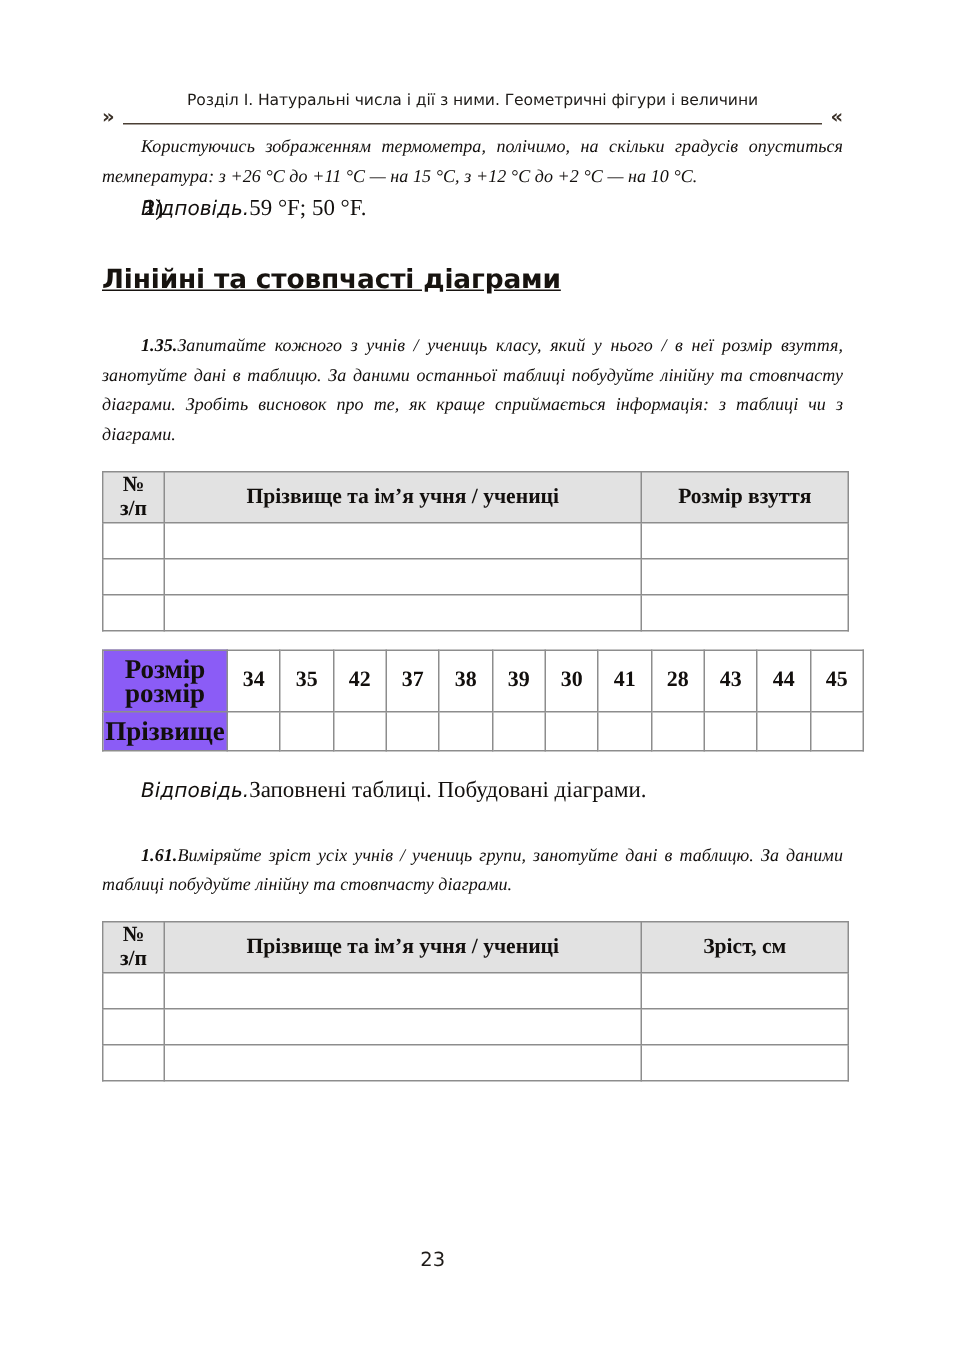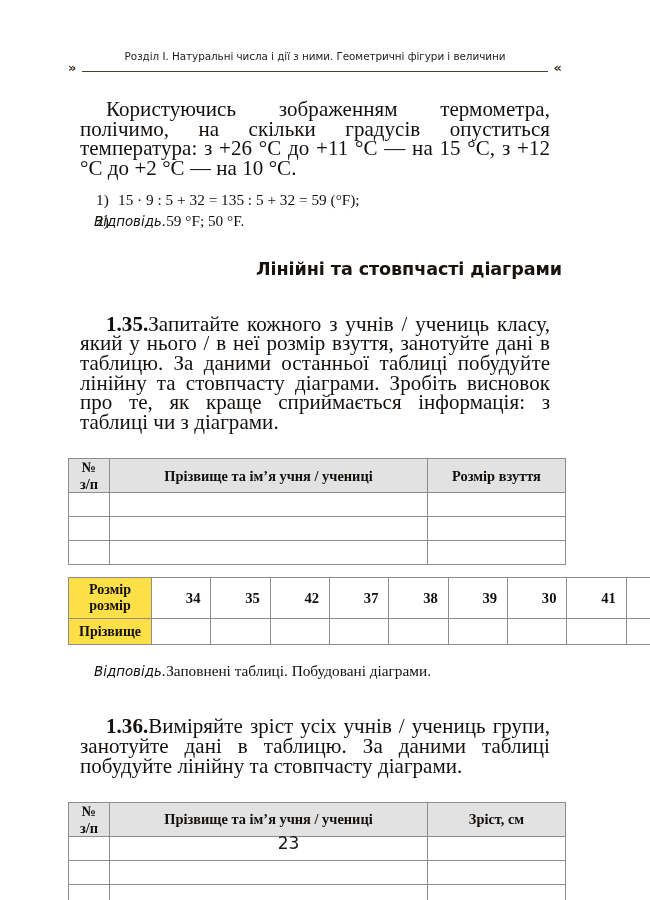--- a/index.html
+++ b/index.html
@@ -32,20 +32,21 @@
     width: 494px;
   }
   .runhead-text {
     font-family: "DejaVu Sans", "Liberation Sans", sans-serif;
     font-size: 10.4px;
     line-height: 13px;
     text-align: center;
     color: #1d1a17;
     letter-spacing: -0.05px;
     white-space: nowrap;
+    margin-top: 11px;
   }
   .runhead-rule {
     position: relative;
     margin-top: 3px;
     height: 10px;
   }
   .runhead-rule .line {
     position: absolute;
     left: 14px;
     right: 14px;
@@ -67,26 +68,27 @@
 
   
   .content {
     position: absolute;
     left: 68px;
     top: 88px;
     width: 494px;
   }
 
   p.body {
-    margin: 12px;
-    font-size: 21px;
+    margin: 0;
+    font-size: 12px;
     line-height: 19.6px;
     text-align: justify;
     text-align-last: left;
     letter-spacing: 0.05px;
+    font-style: italic;
   }
   p.indent { text-indent: 26px; }
 
   .sans-ital {
     font-family: "DejaVu Sans", "Liberation Sans", sans-serif;
     font-style: italic;
     font-size: 13.4px;
   }
   .bold { font-weight: bold; }
 
@@ -119,23 +121,24 @@
     display: inline-block;
     margin-left: 22px;
   }
 
   
   h2.section-title {
     margin: 0;
     font-family: "DejaVu Sans", "Liberation Sans", sans-serif;
     font-size: 17.6px;
     font-weight: bold;
-    text-align: right;
+    text-align: left;
     color: #17130f;
     letter-spacing: -0.1px;
+    text-decoration: underline;
   }
 
   
   table.grid {
     border-collapse: collapse;
     table-layout: fixed;
     width: 494px;
     font-size: 14px;
   }
   table.grid td, table.grid th {
@@ -156,43 +159,43 @@
   
   .col-no    { width: 40px; }
   .col-name  { width: 317px; }
   .col-value { width: 137px; }
   th.col-no  { font-size: 13.6px; line-height: 15px; }
 
   
   table.freq { width: 494px; }
   table.freq th.rowhead {
     width: 82px;
-    background: #fde047;
-    font-size: 14px;
+    background: #8b5cf6;
+    font-size: 18px;
     line-height: 16px;
   }
   table.freq td.size-cell,
   table.freq td.freq-cell {
     width: 34.33px;
     background: #ffffff;
     font-weight: bold;
     font-size: 14.6px;
   }
-  table.freq tr.sizes td { height: 40px; padding-left: 24px; }
+  table.freq tr.sizes td { height: 40px; }
   table.freq tr.freqs td { height: 25px; }
 
   
   .folio {
     position: absolute;
     left: 0;
     top: 833px;
     width: 577px;
     text-align: center;
     font-family: "DejaVu Sans", "Liberation Sans", sans-serif;
-    font-size: 17px;
+    font-size: 13px;
     color: #1d1a17;
   }
   .sp-12 { height: 12px; }
   .sp-14 { height: 14px; }
   .sp-16 { height: 16px; }
   .sp-24 { height: 24px; }
   .sp-28 { height: 28px; }
 </style>
 </head>
 <body>
@@ -209,21 +212,20 @@
   </div>
 
   <div class="content">
 
     <div>
       <p class="body indent">Користуючись зображенням термометра, полічимо, на скільки градусів опуститься температура: з +26 °С до +11 °С — на 15 °С, з +12 °С до +2 °С — на 10 °С.</p>
 
       <ul class="calc-list">
         <li>
           <span class="num">1)</span>
-          <span class="expr">15 · 9 : 5 + 32 = 135 : 5 + 32 = 59 (°F);</span>
         </li>
         <li>
           <span class="num">2)</span>
         </li>
       </ul>
 
       <p class="label-line">
         <span class="sans-ital">Відповідь.</span><span>59 °F; 50 °F.</span>
       </p>
     </div>
@@ -315,21 +317,21 @@
     <p class="label-line">
       <span class="sans-ital">Відповідь.</span><span>Заповнені таблиці. Побудовані діаграми.</span>
     </p>
 
     <div class="sp-12"></div>
 
 
     <div class="sp-12"></div>
 
     <p class="body indent">
-      <span class="bold">1.36.</span><span>Виміряйте зріст усіх учнів / учениць групи, занотуйте дані в таблицю. За даними таблиці побудуйте лінійну та стовпчасту діаграми.</span>
+      <span class="bold">1.61.</span><span>Виміряйте зріст усіх учнів / учениць групи, занотуйте дані в таблицю. За даними таблиці побудуйте лінійну та стовпчасту діаграми.</span>
     </p>
 
     <div class="sp-14"></div>
 
     <table class="grid">
       <thead>
         <tr>
           <th class="col-no">
             <span>№</span><br>
             <span>з/п</span>

